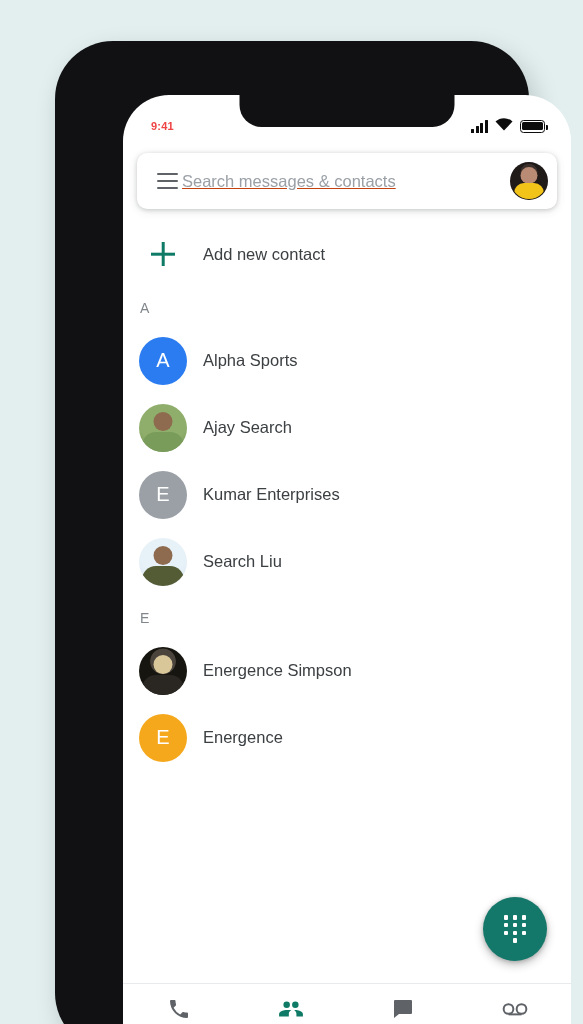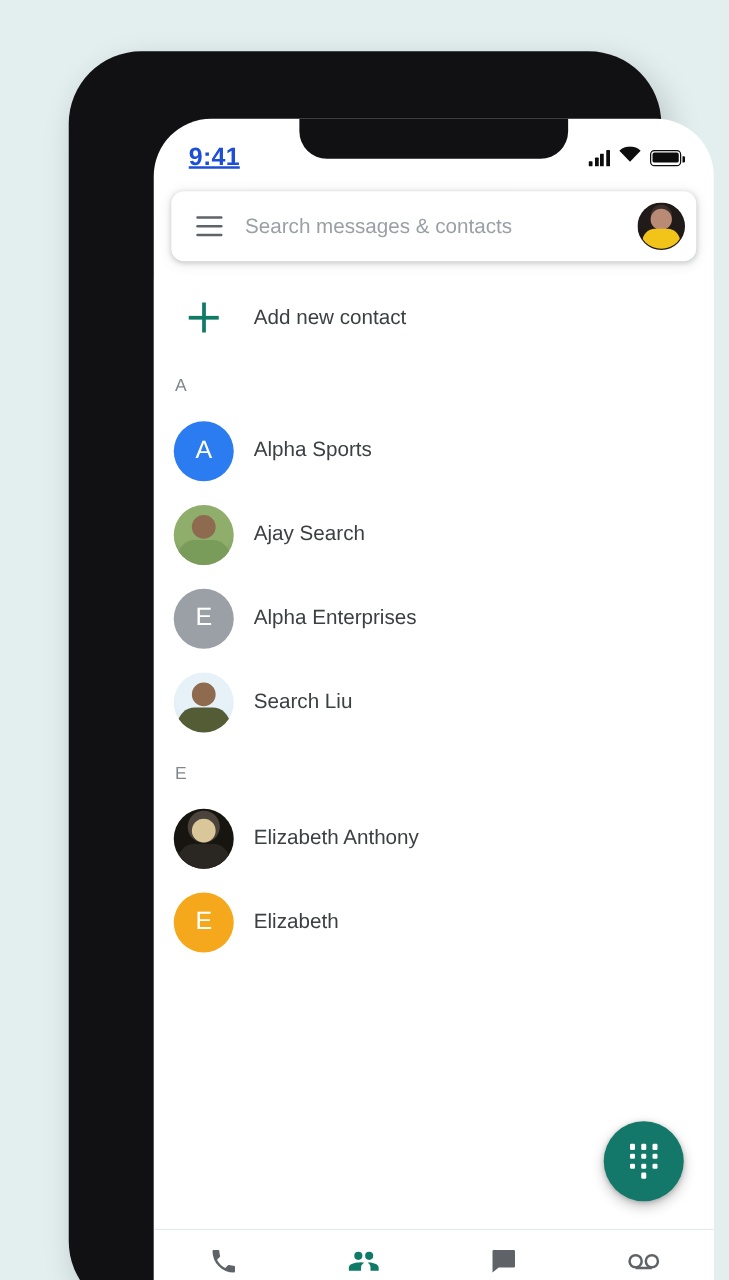--- a/index.html
+++ b/index.html
@@ -48,22 +48,22 @@
   
   #status-bar {
     position: absolute; top: 0; left: 0;
     width: 100%; height: 54px;
     display: flex; align-items: center;
     justify-content: space-between;
     padding: 8px 26px 0 28px;
     z-index: 30;
   }
   #status-time {
-    font-size: 20px; font-weight: bold;
-    color: #1d4ed8; letter-spacing: .2px; text-decoration: underline;
+    font-size: 11px; font-weight: bold;
+    color: #ef4444; letter-spacing: .2px;
   }
   #status-icons { display: flex; align-items: center; gap: 7px; }
   .sig-bars { display: flex; align-items: flex-end; gap: 1.6px; height: 13px; }
   .sig-bars i {
     display: block; width: 3px; background: #0d0d0d; border-radius: .5px;
   }
   .sig-bars i:nth-child(1){ height: 4px; }
   .sig-bars i:nth-child(2){ height: 7px; }
   .sig-bars i:nth-child(3){ height: 10px; }
   .sig-bars i:nth-child(4){ height: 13px; }
@@ -89,24 +89,25 @@
     display: flex; align-items: center;
     padding: 0 9px 0 20px;
     z-index: 20;
   }
   #hamburger-icon { width: 21px; display: flex; flex-direction: column; gap: 4.5px; cursor: pointer; }
   #hamburger-icon b { display: block; height: 2.2px; background: #5f6368; border-radius: 2px; }
   #search-input {
     flex: 1;
     border: none; outline: none;
     background: transparent;
-    margin-left: 18px;
+    margin-left: 4px;
     font-family: "Liberation Sans", sans-serif;
     font-size: 16.5px;
-    color: #ec4899;
+    color: #c2410c;
+    text-decoration: underline;
   }
   #search-input::placeholder { color: #9aa0a6; }
   #profile-avatar {
     width: 38px; height: 38px; border-radius: 50%;
     flex: 0 0 38px;
     background: radial-gradient(circle at 50% 26%, #3b2f2c 0 26%, #201a19 27% 100%);
     position: relative; overflow: hidden;
     border: 1px solid rgba(0,0,0,.08);
     cursor: pointer;
   }
@@ -289,40 +290,40 @@
             </div>
             <div class="contact-row">
               <div class="avatar photo" style="background: radial-gradient(circle at 50% 30%, rgb(143, 174, 107) 0px, rgb(143, 174, 107) 60%, rgb(111, 143, 82) 100%);">
                 <span class="ph-head" style="width: 19px; height: 19px; top: 8px; background: rgb(142, 106, 79);"></span>
                 <span class="ph-body" style="background: rgb(122, 156, 90);"></span>
               </div>
               <div class="row-label">Ajay Search</div>
             </div>
             <div class="contact-row">
               <div class="avatar" style="background: rgb(154, 160, 166);">E</div>
-              <div class="row-label">Alpha Enterprises</div>
+              <div class="row-label">Kumar Enterprises</div>
             </div>
             <div class="contact-row">
               <div class="avatar photo" style="background: radial-gradient(circle at 50% 26%, rgb(231, 241, 248) 0px, rgb(231, 241, 248) 55%, rgb(219, 232, 242) 100%);">
                 <span class="ph-head" style="width: 19px; height: 19px; top: 8px; background: rgb(142, 106, 79);"></span>
                 <span class="ph-body" style="background: rgb(84, 92, 53);"></span>
               </div>
               <div class="row-label">Search Liu</div>
             </div>
             <div class="section-header">E</div>
             <div class="contact-row">
               <div class="avatar photo" style="background: radial-gradient(circle at 50% 30%, rgb(74, 68, 60) 0px, rgb(74, 68, 60) 30%, rgb(23, 21, 15) 32%, rgb(23, 21, 15) 100%);">
                 <span class="ph-head" style="width: 19px; height: 19px; top: 8px; background: rgb(217, 199, 154);"></span>
                 <span class="ph-body" style="background: rgb(42, 39, 35);"></span>
               </div>
-              <div class="row-label">Elizabeth Anthony</div>
+              <div class="row-label">Energence Simpson</div>
             </div>
             <div class="contact-row">
               <div class="avatar" style="background: rgb(245, 168, 28);">E</div>
-              <div class="row-label">Elizabeth</div>
+              <div class="row-label">Energence</div>
             </div>
           </div>
       </div>
 
       <button id="dialpad-fab">
         <span id="dialpad-icon">
           <u></u>
             <u></u>
             <u></u>
             <u></u>

